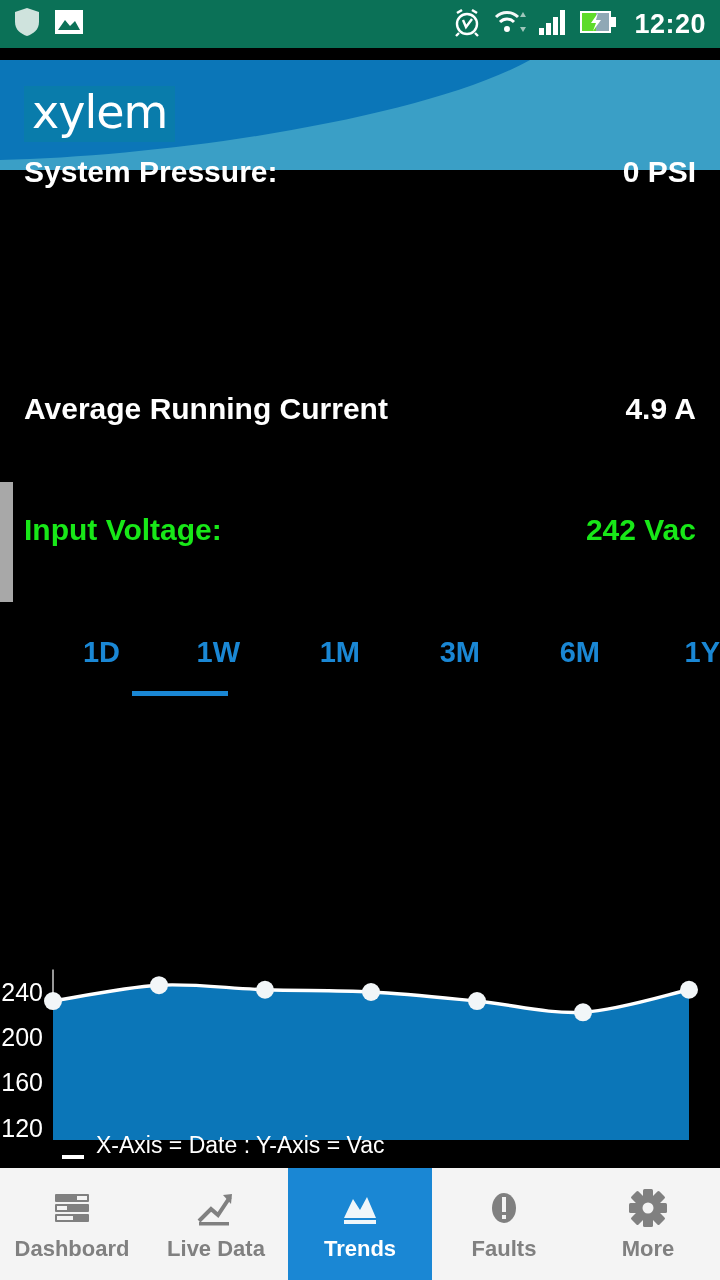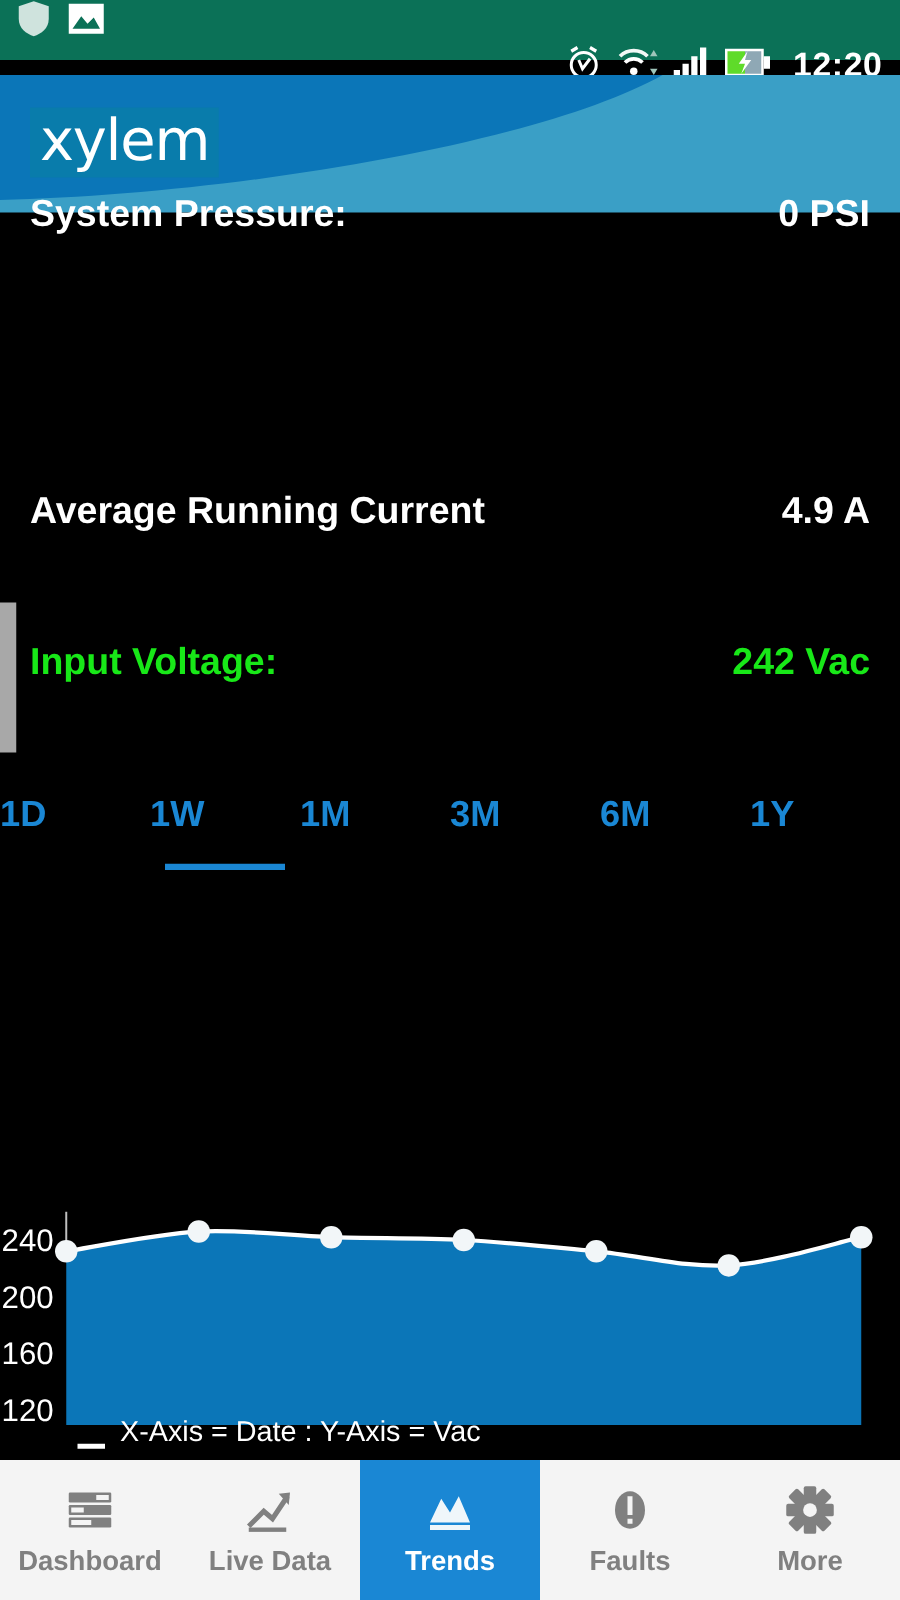--- a/index.html
+++ b/index.html
@@ -7,23 +7,22 @@
     width:720px; height:1280px;
     background:#000;
     font-family:"Liberation Sans", sans-serif;
     overflow:hidden;
   }
   #app { position:relative; width:720px; height:1280px; background:#000; }
 
   
   .statusbar {
     position:absolute; top:0; left:0; width:720px; height:48px;
-    background:#0b7157; display:flex; align-items:flex-start;
+    background:#0b7157; display:flex; align-items:center;
     padding:0 14px;
-    flex-direction:column;
   }
   .sb-left { display:flex; align-items:center; gap:14px; }
   .sb-right { margin-left:auto; display:flex; align-items:center; gap:11px; }
   .sb-time {
     color:#ffffff; font-size:27px; font-weight:bold; letter-spacing:0.5px;
     margin-left:6px;
   }
 
   
   .header {
@@ -68,21 +67,21 @@
   .row-current  { top:211px; }
   .row-voltage  { top:332px; }
 
   
   .tabs {
     position:absolute; top:450px; left:0; width:720px; height:90px;
     display:flex;
   }
   .tab {
     flex:1; position:relative;
-    display:flex; align-items:flex-start; justify-content:flex-start;
+    display:flex; align-items:flex-start; justify-content:flex-end;
     padding-top:16px;
   }
   .tab-label {
     color:#1a87d4; font-size:29px; font-weight:bold;
   }
   .tab.active .tab-underline {
     position:absolute; bottom:14px; left:50%; transform:translateX(-50%);
     width:96px; height:5px; background:#1a87d4;
   }
 

